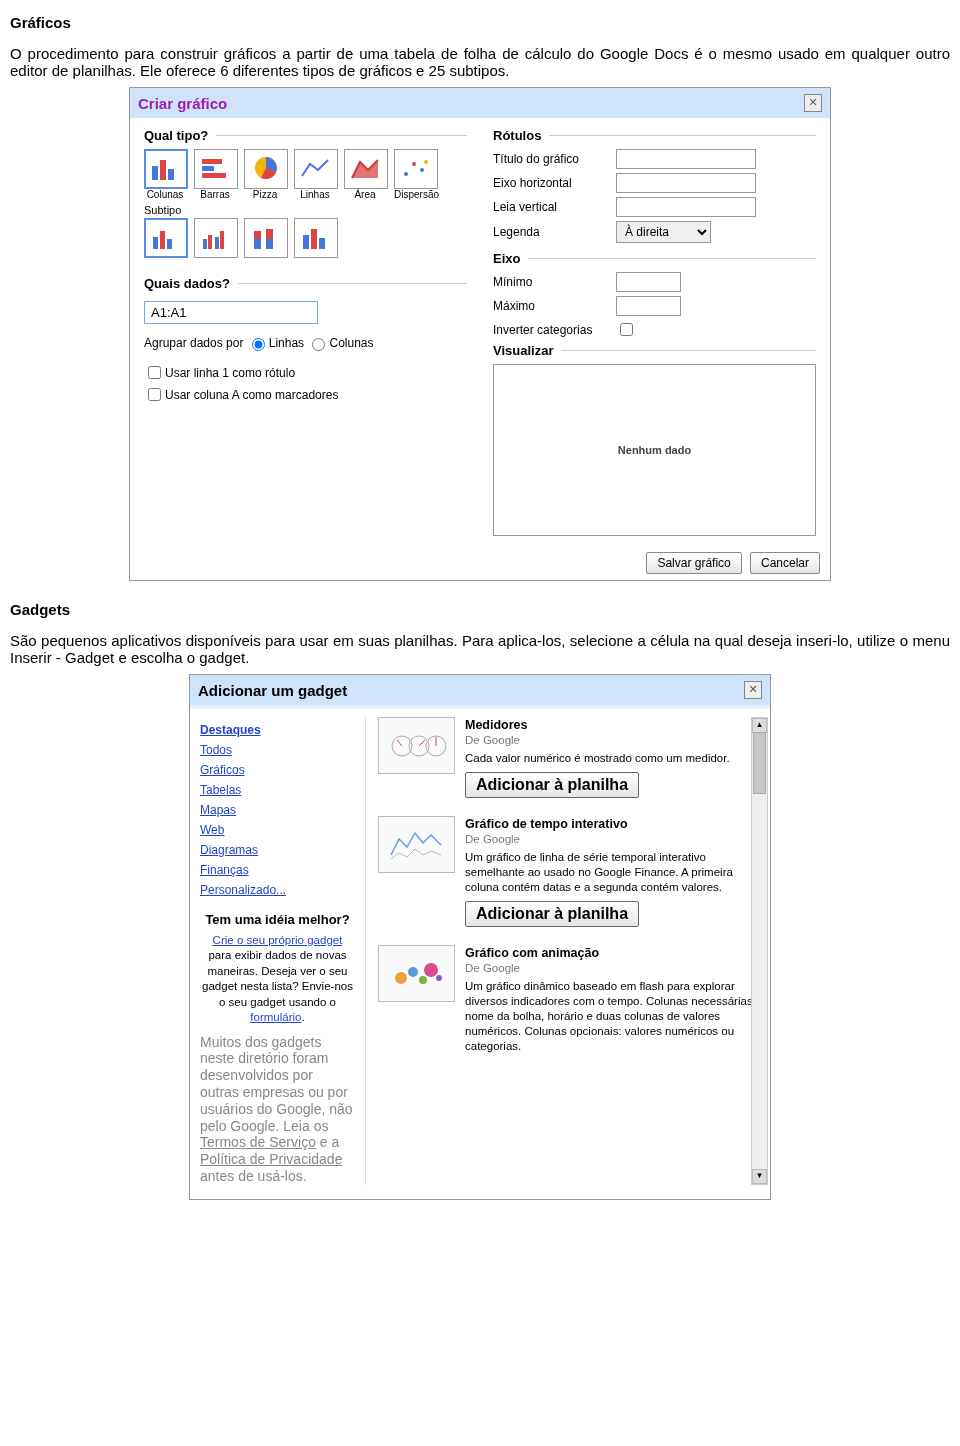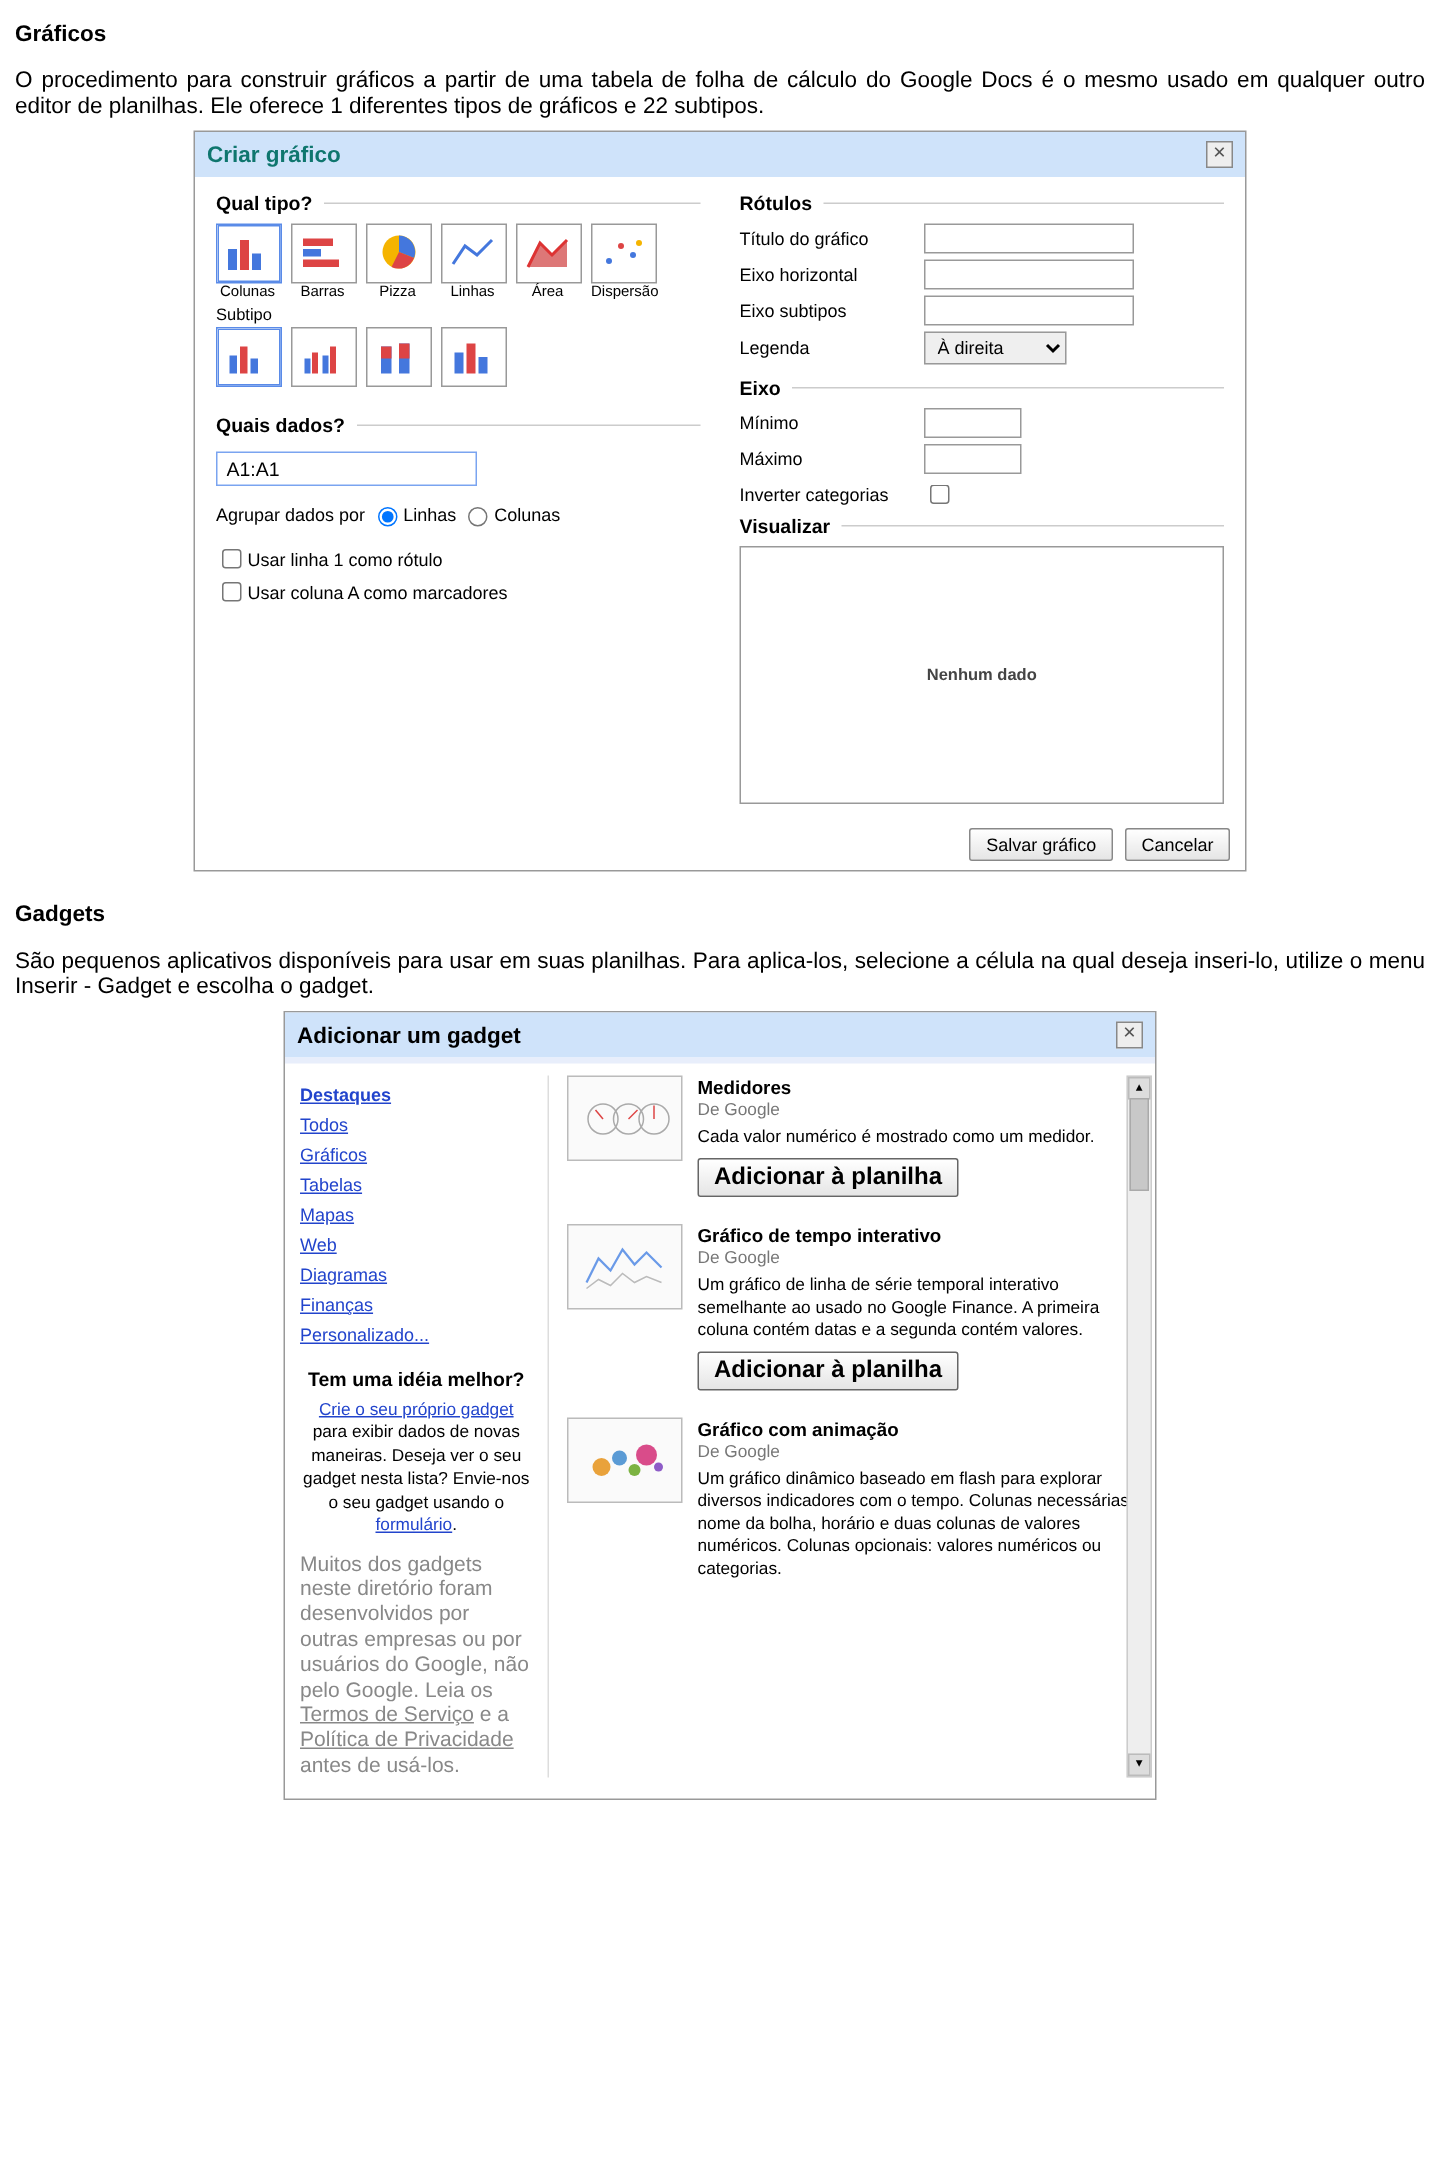--- a/index.html
+++ b/index.html
@@ -1,20 +1,20 @@
 <!DOCTYPE html>
 <html><head>
 <meta charset="utf-8">
 <style>
   body { margin:0; padding:10px 10px 20px; font-family:Arial,Helvetica,sans-serif; font-size:15px; color:#000; background:#fff; width:940px; }
   .section-title { font-weight:bold; margin:4px 0 14px; }
   .para { text-align:justify; margin:0 0 8px; }
   .dialog { border:1px solid #999; margin:4px auto 20px; background:#fff; }
   .dlg-titlebar { background:#cfe3fa; padding:6px 8px; display:flex; justify-content:space-between; align-items:center; }
-  .dlg-title { color:#0f766e; font-weight:bold; font-size:15px; }
+  .dlg-title { color:#a21caf; font-weight:bold; font-size:15px; }
   .close-x { border:1px solid #888; width:16px; height:16px; font-size:11px; line-height:14px; text-align:center; color:#555; background:#eee; cursor:pointer; }
   .dlg-body { padding:10px 14px 10px; font-size:12.5px; }
   .cols2 { display:flex; gap:26px; }
   .colL { flex:1; }
   .colR { flex:1; }
   .fs-label { font-weight:bold; font-size:13px; display:flex; align-items:center; margin-bottom:6px; }
   .fs-label .line { flex:1; height:1px; background:#ccc; margin-left:8px; }
   .chart-types { display:flex; gap:8px; margin-bottom:2px; }
   .tile { width:42px; text-align:center; font-size:10px; }
   .tile .icon { width:42px; height:38px; border:1px solid #999; background:#fff; display:flex; align-items:center; justify-content:center; }
@@ -53,21 +53,21 @@
   .g-auth { color:#777; margin-bottom:3px; }
   .g-add { border:1px solid #666; background:linear-gradient(#fff,#e5e5e5); font-size:16px; font-weight:bold; padding:3px 10px; margin-top:6px; cursor:pointer; border-radius:2px; }
   .scrolltrack { position:absolute; right:-8px; top:0; bottom:0; width:15px; background:#eee; border:1px solid #ccc; }
   .scrollthumb { position:absolute; top:14px; left:1px; right:1px; height:60px; background:#c8c8c8; border:1px solid #aaa; }
   .scrbtn { position:absolute; left:0; right:0; height:13px; background:#ddd; border:1px solid #bbb; font-size:9px; text-align:center; line-height:11px; }
 </style>
 </head>
 <body>
 
 <div class="section-title">Gráficos</div>
-<p class="para">O procedimento para construir gráficos a partir de uma tabela de folha de cálculo do Google Docs é o mesmo usado em qualquer outro editor de planilhas. Ele oferece 1 diferentes tipos de gráficos e 22 subtipos.</p>
+<p class="para">O procedimento para construir gráficos a partir de uma tabela de folha de cálculo do Google Docs é o mesmo usado em qualquer outro editor de planilhas. Ele oferece 6 diferentes tipos de gráficos e 25 subtipos.</p>
 
 <div class="dialog" style="width:700px;">
   <div class="dlg-titlebar">
     <span class="dlg-title">Criar gráfico</span>
     <span class="close-x">✕</span>
   </div>
   <div class="dlg-body">
     <div class="cols2">
       <div class="colL">
         <div class="fs-label">
@@ -179,21 +179,21 @@
           </div>
         <div class="form-row">
             <label>Título do gráfico</label>
             <input type="text" class="field-txt" style="">
           </div>
         <div class="form-row">
             <label>Eixo horizontal</label>
             <input type="text" class="field-txt" style="">
           </div>
         <div class="form-row">
-            <label>Eixo subtipos</label>
+            <label>Leia vertical</label>
             <input type="text" class="field-txt" style="">
           </div>
         <div class="form-row">
             <label>Legenda</label>
             <select class="sel-leg"><option>À direita</option></select>
           </div>
 
         <div class="fs-label" style="margin-top:8px;">
             <span>Eixo</span>
             <span class="line"></span>

